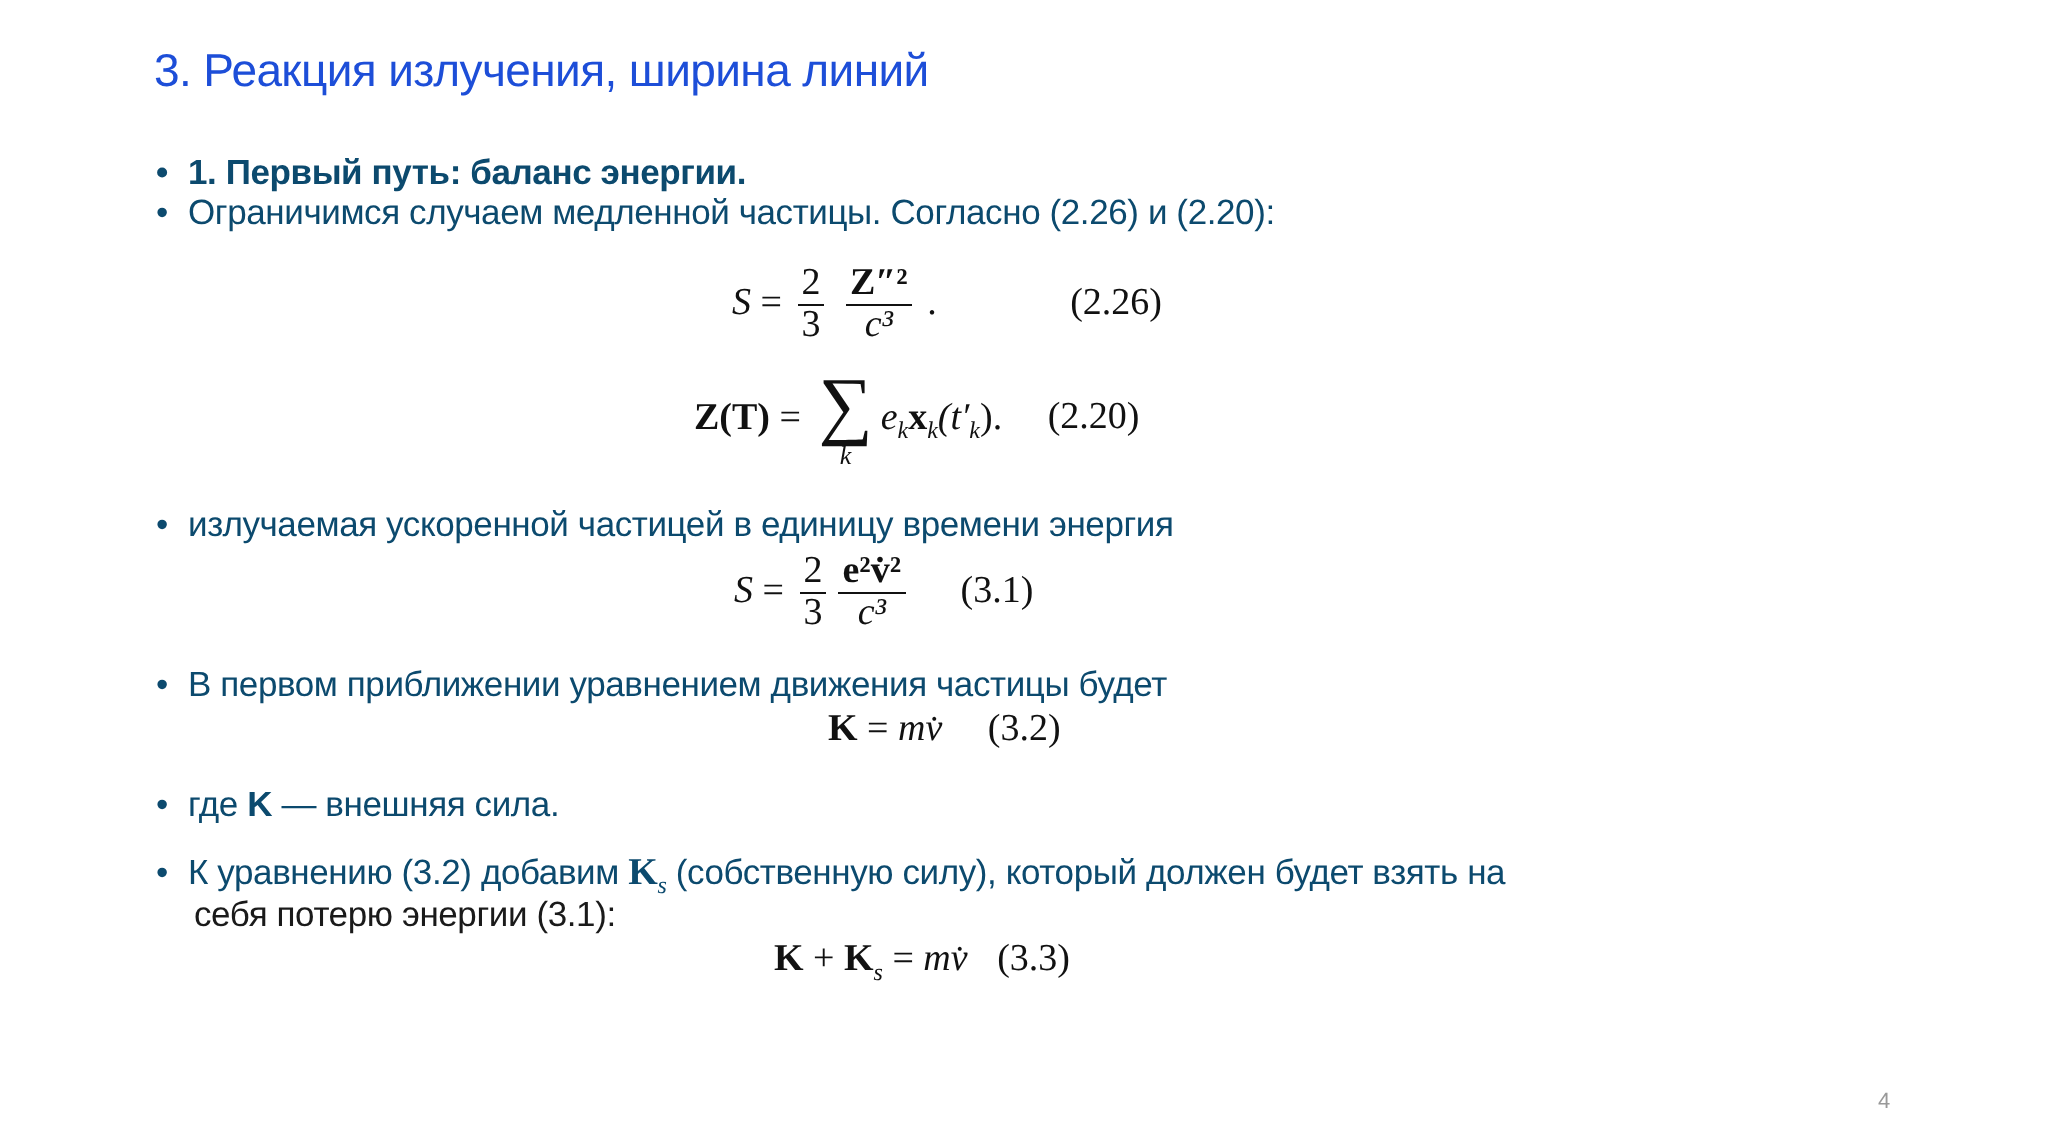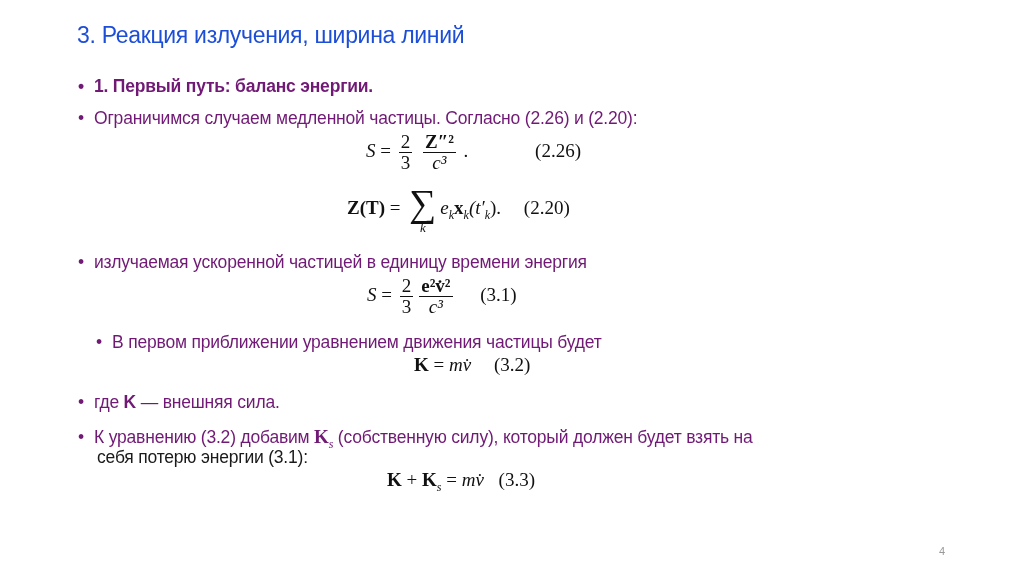--- a/index.html
+++ b/index.html
@@ -1,18 +1,18 @@
 <!DOCTYPE html>
 <html><head>
 <meta charset="utf-8">
 <style>
   html, body { margin: 0; padding: 0; background: #ffffff; }
   body { width: 1024px; height: 574px; position: relative; overflow: hidden; color: #111; font-family: "Liberation Sans", sans-serif; }
   .title { position: absolute; left: 77px; top: 22px; font-size: 23px; letter-spacing: -0.3px; color: #1d4ed8; }
-  .bullet { position: absolute; left: 78px; font-size: 17.5px; color: #701a75; letter-spacing: -0.2px; }
+  .bullet { position: absolute; left: 78px; font-size: 17.5px; color: #0c4a6e; letter-spacing: -0.2px; }
   .bullet .dot { display: inline-block; width: 16px; }
   .bold { font-weight: bold; }
   .math { position: absolute; font-family: "Liberation Serif", serif; font-size: 19px; color: #111; white-space: nowrap; }
   .math i { font-style: italic; }
   .math b { font-weight: bold; font-family: Liberation Serif, serif; }
   .frac { display: inline-block; vertical-align: middle; text-align: center; line-height: 1.05; margin: 0 3px; }
   .frac .num { display: block; padding: 0 2px; }
   .frac .den { display: block; border-top: 1px solid #111; padding: 0 2px; }
   .sum { display: inline-block; vertical-align: middle; text-align: center; margin: 0 4px; }
   .sum .sig { font-size: 38px; line-height: 1; display: block; }
@@ -25,21 +25,21 @@
 </head>
 <body>
 
 <div>
   <div class="title">3. Реакция излучения, ширина линий</div>
 
   <div class="bullet bold" style="top:76px;">
     <span class="dot">•</span><span>1. Первый путь: баланс энергии.</span>
   </div>
 
-  <div class="bullet" style="top:108px;">
+  <div class="bullet" style="top:96px;">
     <span class="dot">•</span><span>Ограничимся случаем медленной частицы. Согласно (2.26) и (2.20):</span>
   </div>
 
   <div class="math" style="left:366px; top:132px;">
     <i>S</i>
     <span>=</span>
     <span class="frac"><span class="num">2</span><span class="den">3</span></span>
     <span class="frac"><b class="num">Z″²</b><i class="den">c³</i></span>
     <span>.</span>
     <span class="eqnum" style="margin-left:62px;margin-top:45px;">(2.26)</span>
@@ -56,21 +56,21 @@
     <span class="dot">•</span><span>излучаемая ускоренной частицей в единицу времени энергия</span>
   </div>
 
   <div class="math" style="left:367px; top:276px;">
     <i>S</i>
     <span>=</span>
     <span class="frac"><span class="num">2</span><span class="den">3</span></span><span class="frac"><b class="num">e²v̇²</b><i class="den">c³</i></span>
     <span class="eqnum" style="margin-left:20px;margin-top:40px;">(3.1)</span>
   </div>
 
-  <div class="bullet" style="top:332px;margin-left:18px;">
+  <div class="bullet" style="top:332px;">
     <span class="dot">•</span><span>В первом приближении уравнением движения частицы будет</span>
   </div>
 
   <div class="math" style="left:414px; top:354px;">
     <b>K</b>
     <span>=</span>
     <i>mv̇</i>
     <span class="eqnum" style="margin-left:18px;">(3.2)</span>
   </div>
 

